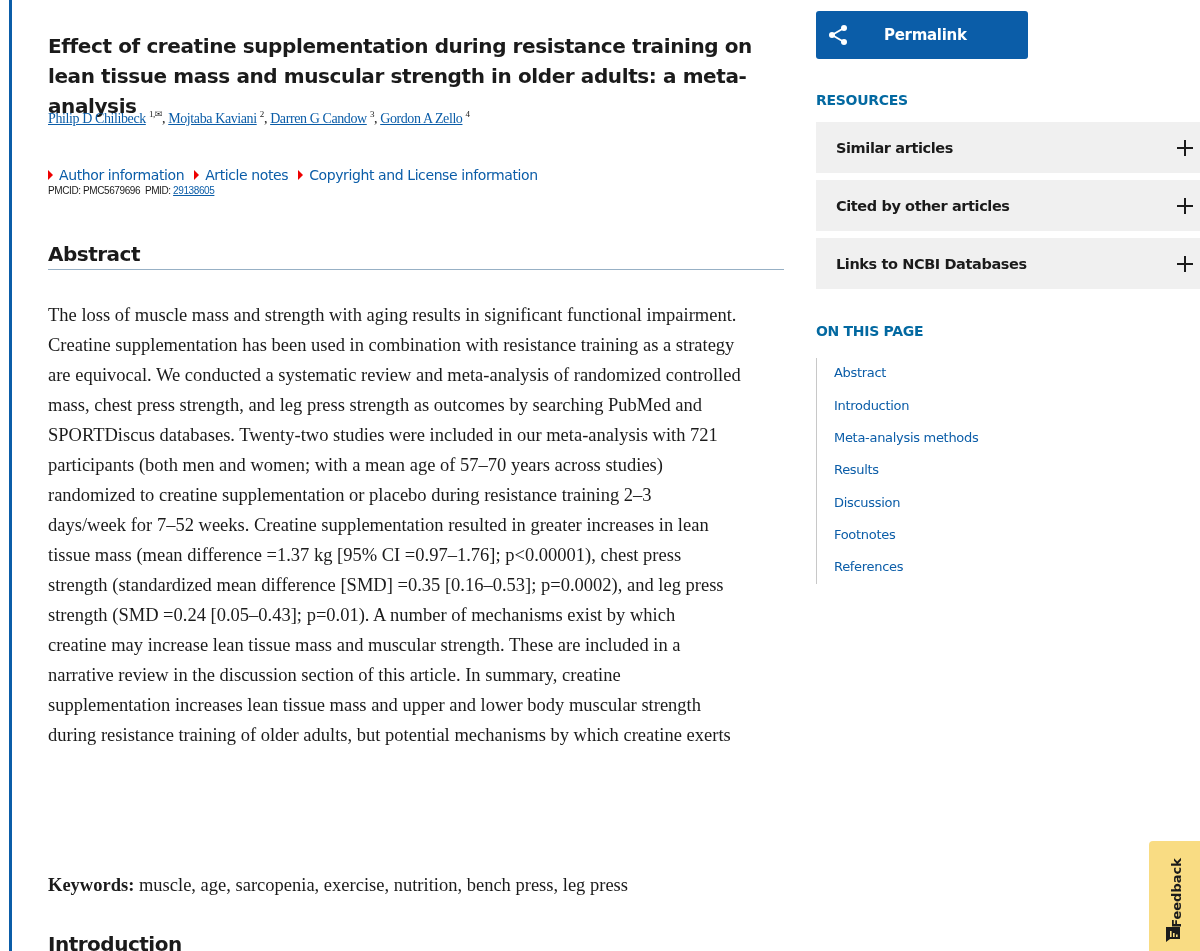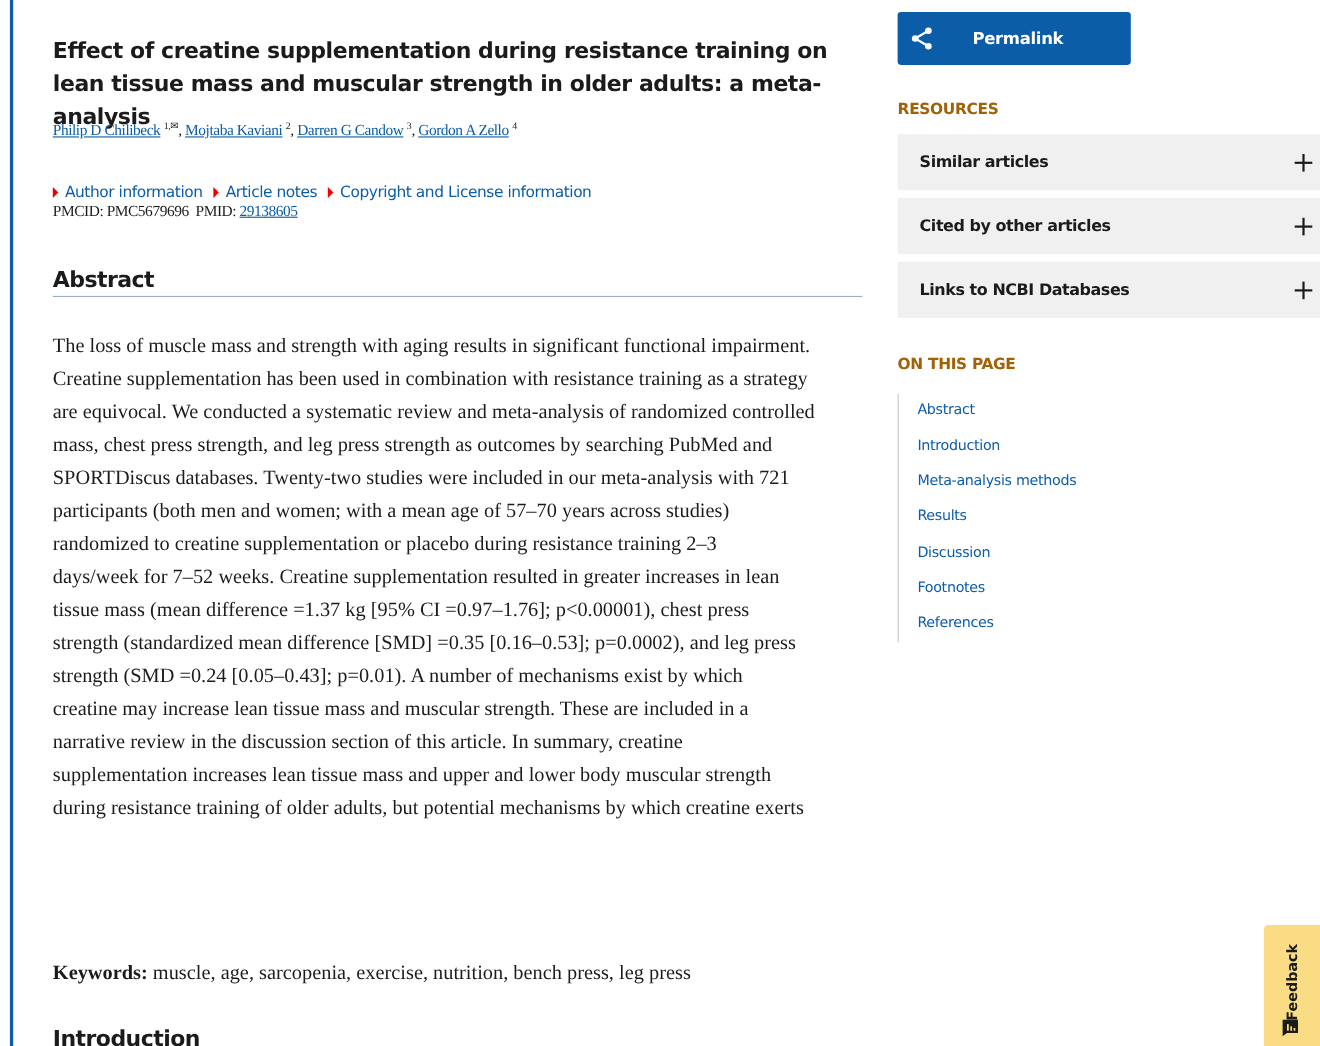--- a/index.html
+++ b/index.html
@@ -9,38 +9,38 @@
     .left-rule { position: absolute; left: 9px; top: 0; width: 3px; height: 951px; background: #0b5da8; }
 
     .main { position: absolute; left: 48px; top: 0; width: 736px; }
     .title { position: absolute; top: 31px; left: 0; width: 736px; font-family: "DejaVu Sans", sans-serif; font-weight: bold; font-size: 20px; line-height: 30px; color: #1b1b1b; letter-spacing: -0.4px; }
     .authors { position: absolute; top: 109px; left: 0; font-size: 14px; white-space: nowrap; font-family: Liberation Serif, serif; letter-spacing: -0.4px; color: #1b1b1b; }
     .authors a { color: #0b5da8; text-decoration: underline; }
     .authors sup { font-size: 9px; vertical-align: 6px; }
     .info-links { position: absolute; top: 155px; left: 0; font-size: 14px; white-space: nowrap; font-family: "DejaVu Sans", sans-serif; letter-spacing: -0.4px; display: flex; gap: 10px; }
     .info-link { color: #0b5da8; display: inline-flex; align-items: center; margin-top: 12px; }
     .tri { display: inline-block; width: 0; height: 0; border-top: 5px solid transparent; border-bottom: 5px solid transparent; border-left: 5px solid #e00; margin-right: 6px; }
-    .ids { position: absolute; top: 185px; left: 0; font-size: 14px; white-space: nowrap; font-family: Liberation Serif, serif; letter-spacing: -0.4px; color: #1b1b1b; }
+    .ids { position: absolute; top: 185px; left: 0; font-size: 10px; white-space: nowrap; font-family: Liberation Sans, sans-serif; letter-spacing: -0.4px; color: #1b1b1b; }
     .ids a { color: #0b5da8; text-decoration: underline; }
 
     .h2 { position: absolute; left: 0; width: 736px; font-family: "DejaVu Sans", sans-serif; font-size: 20px; color: #1b1b1b; letter-spacing: -0.5px; }
     .h2.abstract { top: 242px; padding-bottom: 3px; border-bottom: 1px solid #97b0c5; }
     .h2.intro { top: 932px; }
 
     .abstract-text { position: absolute; top: 300px; left: 0; width: 740px; font-family: "Liberation Serif", serif; font-size: 18.5px; line-height: 30px; color: #1b1b1b; }
     .abstract-text p { white-space: nowrap; }
     .keywords { position: absolute; top: 870px; left: 0; font-family: "Liberation Serif", serif; font-size: 18.5px; line-height: 30px; white-space: nowrap; }
     .keywords b { font-weight: bold; }
 
     .sidebar { position: absolute; left: 816px; top: 0; width: 352px; }
     .permalink { position: absolute; top: 11px; left: 0; width: 212px; height: 48px; background: #0b5da8; border-radius: 3px; color: #fff; display: flex; align-items: center; cursor: pointer; }
     .permalink .share { position: absolute; left: 10px; top: 12px; width: 24px; height: 24px; }
     .permalink-label { position: absolute; left: 68px; font-family: "DejaVu Sans", sans-serif; font-weight: bold; font-size: 15px; letter-spacing: -0.3px; }
 
-    .section-label { position: absolute; left: 0; font-family: "DejaVu Sans", sans-serif; font-weight: bold; font-size: 14px; letter-spacing: -0.3px; color: #a16207; }
+    .section-label { position: absolute; left: 0; font-family: "DejaVu Sans", sans-serif; font-weight: bold; font-size: 14px; letter-spacing: -0.3px; color: #0369a1; }
     .section-label.resources { top: 92px; }
     .section-label.onpage { top: 323px; }
 
     .acc { position: absolute; left: 0; width: 401px; height: 51px; background: #f0f0f0; display: flex; align-items: center; cursor: pointer; }
     .acc-label { position: absolute; left: 20px; font-family: "DejaVu Sans", sans-serif; font-weight: bold; font-size: 14.5px; letter-spacing: -0.4px; color: #1b1b1b; }
     .plus { position: absolute; right: 24px; top: 18px; width: 16px; height: 16px; }
     .plus::before { content: ""; position: absolute; left: 7px; top: 0; width: 2px; height: 16px; background: #1b1b1b; }
     .plus::after { content: ""; position: absolute; left: 0; top: 7px; width: 16px; height: 2px; background: #1b1b1b; }
 
     .toc { position: absolute; top: 358px; left: 0; width: 300px; height: 226px; border-left: 1px solid #c8c8c8; }

